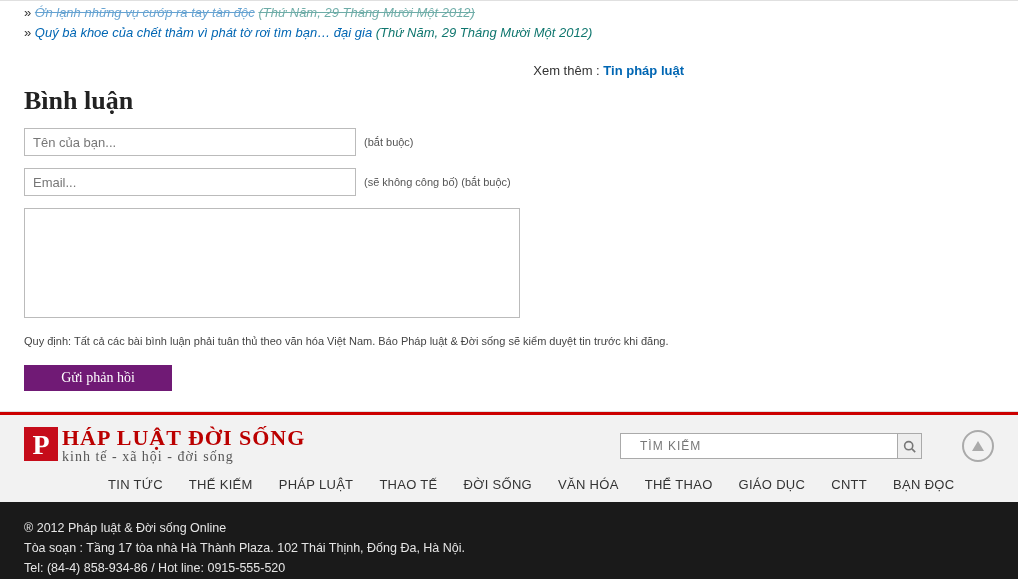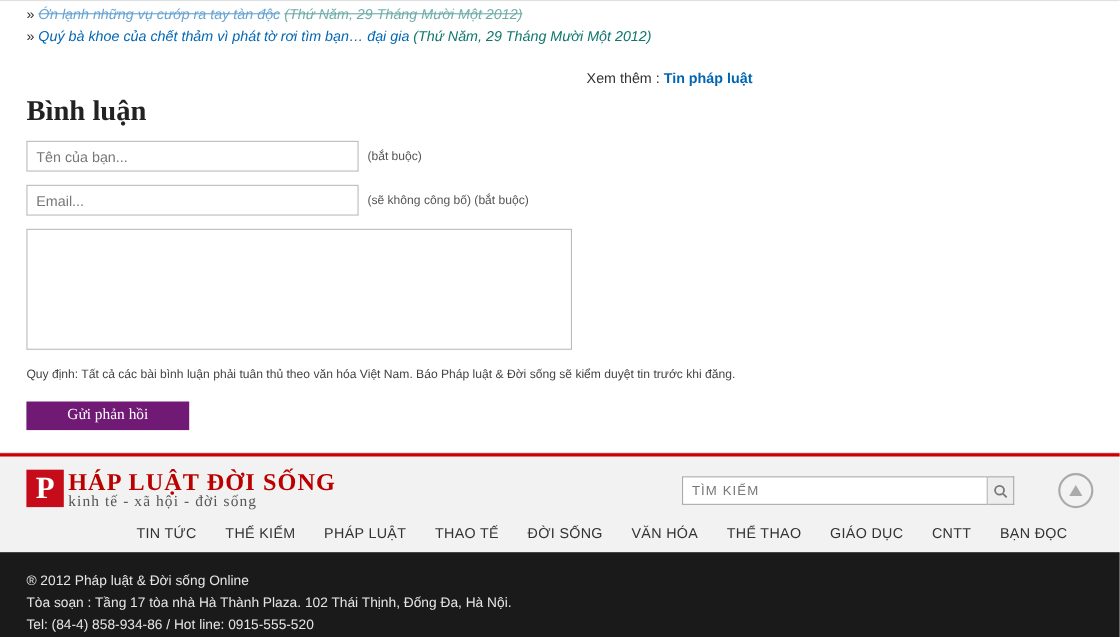--- a/index.html
+++ b/index.html
@@ -15,50 +15,50 @@
   .related-item .date { font-style: italic; color: #0f766e; }
   .related-item.first .link { text-decoration: line-through; color: #0066b3; opacity: .6; }
   .related-item.first .date { text-decoration: line-through; opacity: .6; }
   
   .see-more { position: relative; text-align: right; margin: 20px 0 8px 0; padding-right: 310px; font-size: 13px; color: #333; }
   .see-more .tin-link { color: #0066b3; font-weight: bold; }
   
   .comment-heading { font-family: Georgia, 'Times New Roman', serif; font-weight: bold; font-size: 26px; color: #222; margin-bottom: 12px; }
   
   .form-row { margin-bottom: 12px; display: flex; align-items: center; gap: 8px; }
-  .form-row input[type=text] { width: 302px; height: 28px; border: 1px solid #bbb; padding: 0 8px; font-size: 13px; color: #555; }
+  .form-row input[type=text] { width: 332px; height: 28px; border: 1px solid #bbb; padding: 0 8px; font-size: 13px; color: #555; }
   .form-row input[type=text]::placeholder { color: #777; }
   .form-hint { font-size: 11px; color: #555; }
   
   .comment-textarea { width: 496px; height: 110px; border: 1px solid #bbb; resize: none; padding: 6px; font-size: 13px; }
   
   .rule-text { font-size: 11px; color: #444; margin: 14px 0 18px 0; }
   
   .submit-btn { background: #701a75; color: #fff; border: none; width: 148px; height: 26px; font-family: Georgia, 'Times New Roman', serif; font-size: 14px; cursor: pointer; }
   
   .footer-wrap { border-top: 3px solid #c00; background: #f2f2f2; }
   .footer-header { display: flex; align-items: center; justify-content: space-between; padding: 12px 24px 6px 24px; position: relative; }
   
   .logo-block { display: flex; align-items: flex-start; }
   .logo-p { width: 34px; height: 34px; background: #c60c1a; color: #fff; font-family: Georgia, 'Times New Roman', serif; font-weight: bold; font-size: 28px; text-align: center; line-height: 36px; margin-right: 4px; }
   .logo-text-col { display: flex; flex-direction: column; }
   .logo-main { font-family: Georgia, 'Times New Roman', serif; font-weight: bold; color: #b00; font-size: 22px; letter-spacing: 1px; text-transform: uppercase; line-height: 22px; }
   .logo-main .caps { font-variant: small-caps; }
   .logo-sub { font-family: Georgia, 'Times New Roman', serif; color: #555; font-size: 14px; letter-spacing: 1px; }
   
   .search-group { display: flex; align-items: center; }
-  .search-input { width: 278px; height: 26px; border: 1px solid #aaa; padding: 0 8px; font-size: 12px; letter-spacing: 1px; color:#555; background:#fff; }
+  .search-input { width: 278px; height: 26px; border: 1px solid #aaa; padding: 0 19px; font-size: 12px; letter-spacing: 1px; color:#555; background:#fff; }
   .search-input::placeholder { color:#777; }
   .search-btn { width: 24px; height: 26px; border: 1px solid #aaa; border-left: none; background: #eee; display: flex; align-items: center; justify-content: center; cursor: pointer; }
   .search-btn svg { width: 13px; height: 13px; stroke: #777; fill: none; stroke-width: 2; }
   
   .scroll-top { width: 32px; height: 32px; border: 2px solid #aaa; border-radius: 50%; display: flex; align-items: center; justify-content: center; cursor: pointer; margin-left: 40px; }
   .scroll-top svg { width: 14px; height: 12px; fill: #aaa; }
   
-  .nav-row { padding: 6px 24px 10px 24px; }
+  .nav-row { padding: 6px 24px 10px 8px; }
   .nav-list { list-style: none; display: flex; gap: 26px; justify-content: flex-start; padding-left: 100px; }
   .nav-list li a { color: #333; font-size: 13px; font-weight: 500; letter-spacing: .3px; }
   
   .footer-info { background: #1a1a1a; color: #e5e5e5; padding: 16px 24px 30px 24px; font-size: 12.5px; line-height: 20px; }
 </style>
 </head>
 <body>
 
 <div class="content-top">
 

